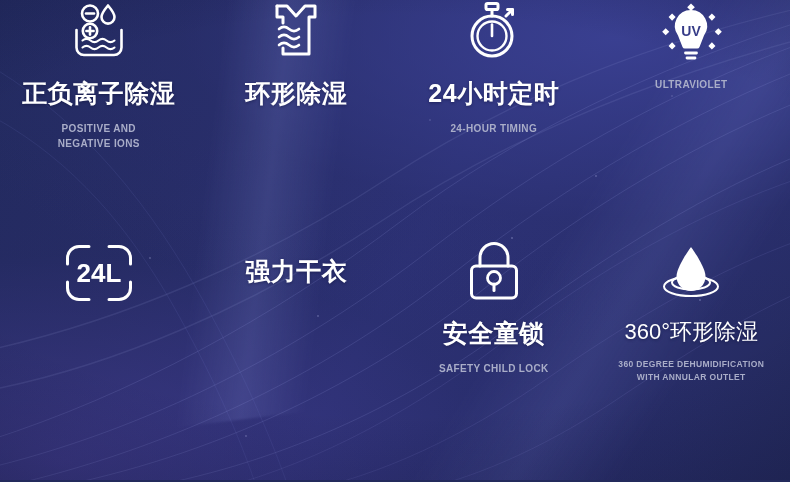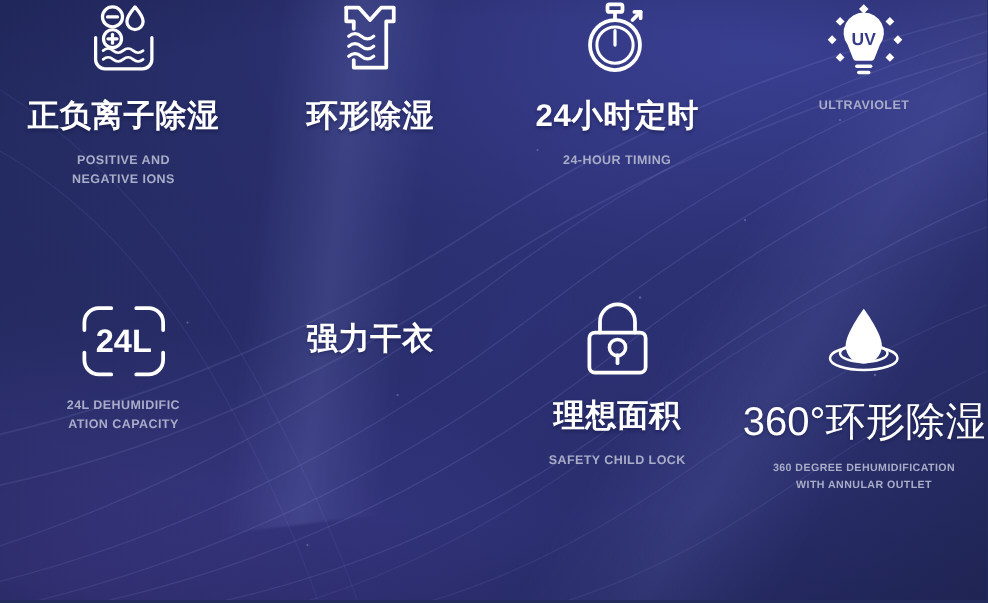--- a/index.html
+++ b/index.html
@@ -41,21 +41,21 @@
     position:relative;display:flex;flex-direction:column;align-items:center;
     justify-content:flex-start;
   }
   .icon{height:62px;display:flex;align-items:flex-end;}
   .icon svg{display:block;overflow:visible;}
   .title{
     margin-top:19px;color:#ffffff;font-size:25px;font-weight:bold;
     letter-spacing:.5px;line-height:1;white-space:nowrap;
     text-shadow:0 1px 3px rgba(10,14,50,.45);
   }
-  .title.thin{font-weight:normal;font-size:32px;letter-spacing:0;}
+  .title.thin{font-weight:normal;font-size:22px;letter-spacing:0;}
   .caption{
     margin-top:15px;color:#a9adc8;font-size:10px;font-weight:bold;
     letter-spacing:.35px;line-height:1.5;text-align:center;text-transform:uppercase;
     white-space:pre-line;
   }
   .caption.wide{font-size:8.5px;}
 </style>
 </head>
 <body>
 
@@ -183,38 +183,36 @@
         <svg width="68" height="58" viewBox="0 0 68 58" fill="none">
           <g stroke="#fff" stroke-width="3" stroke-linecap="round" fill="none">
             <path d="M24 2.5 L14 2.5 A11.5 11.5 0 0 0 2.5 14 L2.5 20"></path>
             <path d="M44 2.5 L54 2.5 A11.5 11.5 0 0 1 65.5 14 L65.5 20"></path>
             <path d="M24 55.5 L14 55.5 A11.5 11.5 0 0 1 2.5 44 L2.5 38"></path>
             <path d="M44 55.5 L54 55.5 A11.5 11.5 0 0 0 65.5 44 L65.5 38"></path>
           </g>
           <text x="34" y="31" font-family="'Liberation Sans',sans-serif" font-size="26" font-weight="bold" fill="#fff" text-anchor="middle" dominant-baseline="middle">24L</text>
         </svg>
       </div>
-      <div class="caption">24L DEHUMIDIFIC
-ATION CAPACITY</div>
     </div>
 
     <div class="cell row2">
       <div class="title">强力干衣</div>
     </div>
 
     <div class="cell row2">
       <div class="icon">
         <svg width="56" height="60" viewBox="0 0 56 60" fill="none" stroke="#fff" stroke-width="3" stroke-linejoin="round" stroke-linecap="round">
           <path d="M14 24 L14 15.5 A14 14 0 0 1 42 15.5 L42 24"></path>
           <rect x="5.5" y="24" width="45" height="32" rx="4.5"></rect>
           <circle cx="28" cy="36" r="6.5" stroke-width="2.8"></circle>
           <path d="M28 42 L28 48.5" stroke-width="3"></path>
         </svg>
       </div>
-      <div class="title">理想面积</div>
+      <div class="title">安全童锁</div>
       <div class="caption">SAFETY CHILD LOCK</div>
     </div>
 
     <div class="cell row2">
       <div class="icon">
         <svg width="70" height="58" viewBox="0 0 70 58" fill="none">
           <path d="M35 3 C35 3 49.5 22.5 49.5 32.5 A14.5 14.5 0 0 1 20.5 32.5 C20.5 22.5 35 3 35 3 Z" fill="#fff"></path>
           <ellipse cx="35" cy="38.5" rx="19" ry="7" fill="none" stroke="#fff" stroke-width="2"></ellipse>
           <ellipse cx="35" cy="42.5" rx="27" ry="9.5" fill="none" stroke="#fff" stroke-width="2"></ellipse>
         </svg>

